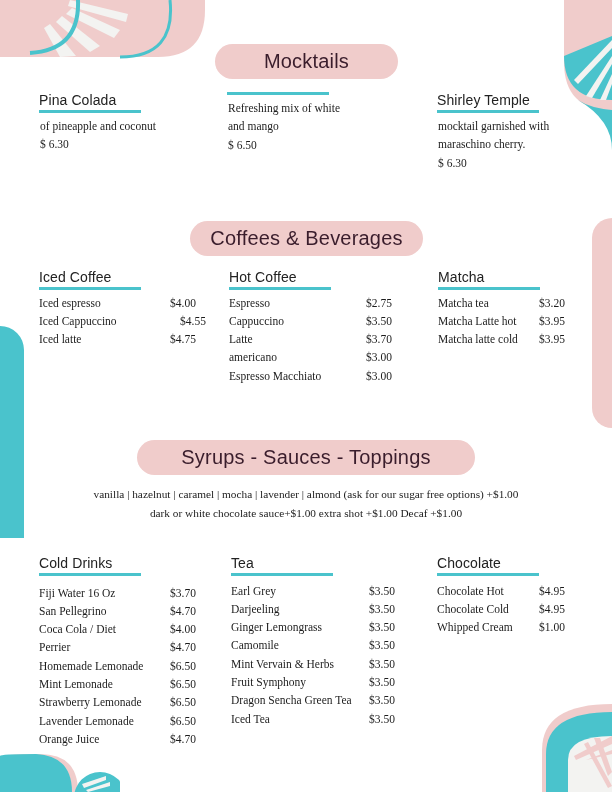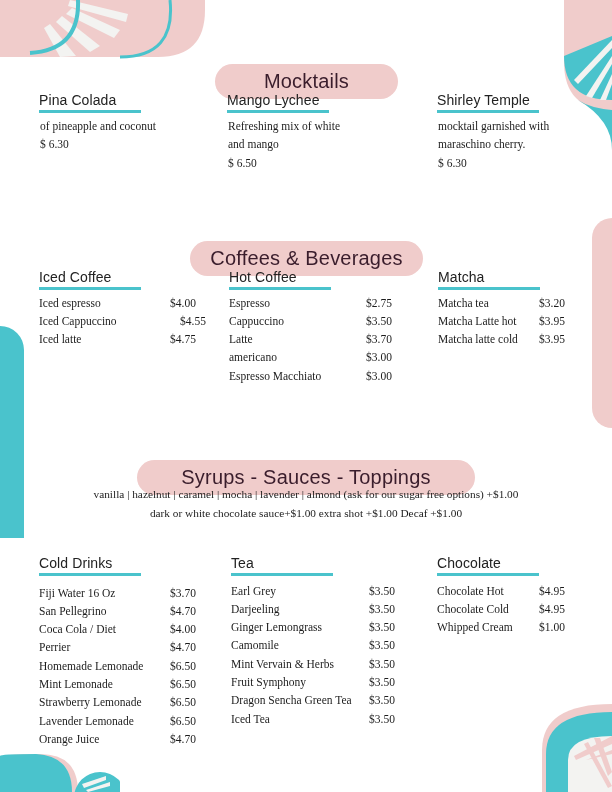--- a/index.html
+++ b/index.html
@@ -1,18 +1,18 @@
 <!DOCTYPE html>
 <html><head>
 <meta charset="utf-8">
 <style>
   html, body { margin: 0; padding: 0; }
   body { width: 612px; height: 792px; position: relative; overflow: hidden; background: #ffffff; font-family: "Liberation Serif", serif; color: #1c1c1c; }
   .deco { position: absolute; }
-  .pill { position: absolute; background: #f0cccb; border-radius: 20px; display: flex; align-items: center; justify-content: center; font-family: "DejaVu Sans", sans-serif; font-weight: 300; color: #3a1d2c; letter-spacing: 0.2px; margin-top: 20px; }
+  .pill { position: absolute; background: #f0cccb; border-radius: 20px; display: flex; align-items: center; justify-content: center; font-family: "DejaVu Sans", sans-serif; font-weight: 300; color: #3a1d2c; letter-spacing: 0.2px; }
   .pill span { font-family: "Liberation Sans", sans-serif; font-size: 20px; }
   .col { position: absolute; }
   .col-title { font-family: "Liberation Sans", sans-serif; font-size: 14px; color: #222; letter-spacing: 0.1px; height: 18px; line-height: 18px; font-weight: normal; }
   .col-title-bar { width: 102px; height: 2.5px; background: #4ac3cc; margin-top: 1px; margin-bottom: 4px; }
   .desc { font-size: 11.5px; line-height: 18.5px; }
   .row { display: flex; font-size: 11.5px; line-height: 18.3px; height: 18.3px; }
   .row .name { white-space: nowrap; }
   .row .price { position: absolute; white-space: nowrap; }
   .addons { position: absolute; left: 0; width: 612px; text-align: center; font-size: 11.3px; line-height: 18.5px; }
 </style>
@@ -75,21 +75,20 @@
 <div class="col" style="left:39px;top:91px;width:160px;">
   <div class="col-title">Pina Colada</div>
   <div class="col-title-bar"></div>
   <div class="desc" style="padding-left:1px">
     <div>of pineapple and coconut</div>
     <div>$ 6.30</div>
   </div>
 </div>
 
 <div class="col" style="left:227px;top:91px;width:160px;">
-  <div class="col-title">Mango Lychee</div>
   <div class="col-title-bar"></div>
   <div class="desc" style="padding-left:1px">
     <div>Refreshing mix of white</div>
     <div>and mango</div>
     <div>$ 6.50</div>
   </div>
 </div>
 
 <div class="col" style="left:437px;top:91px;width:160px;">
   <div class="col-title">Shirley Temple</div>

